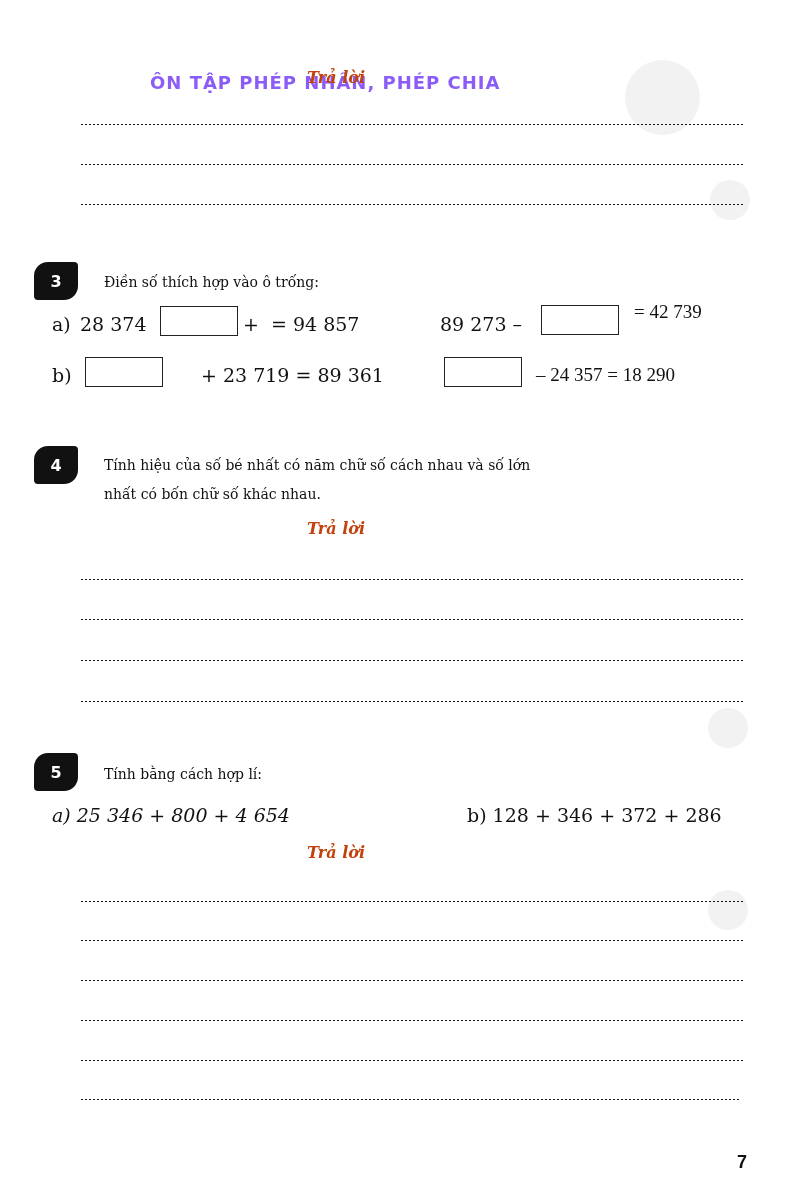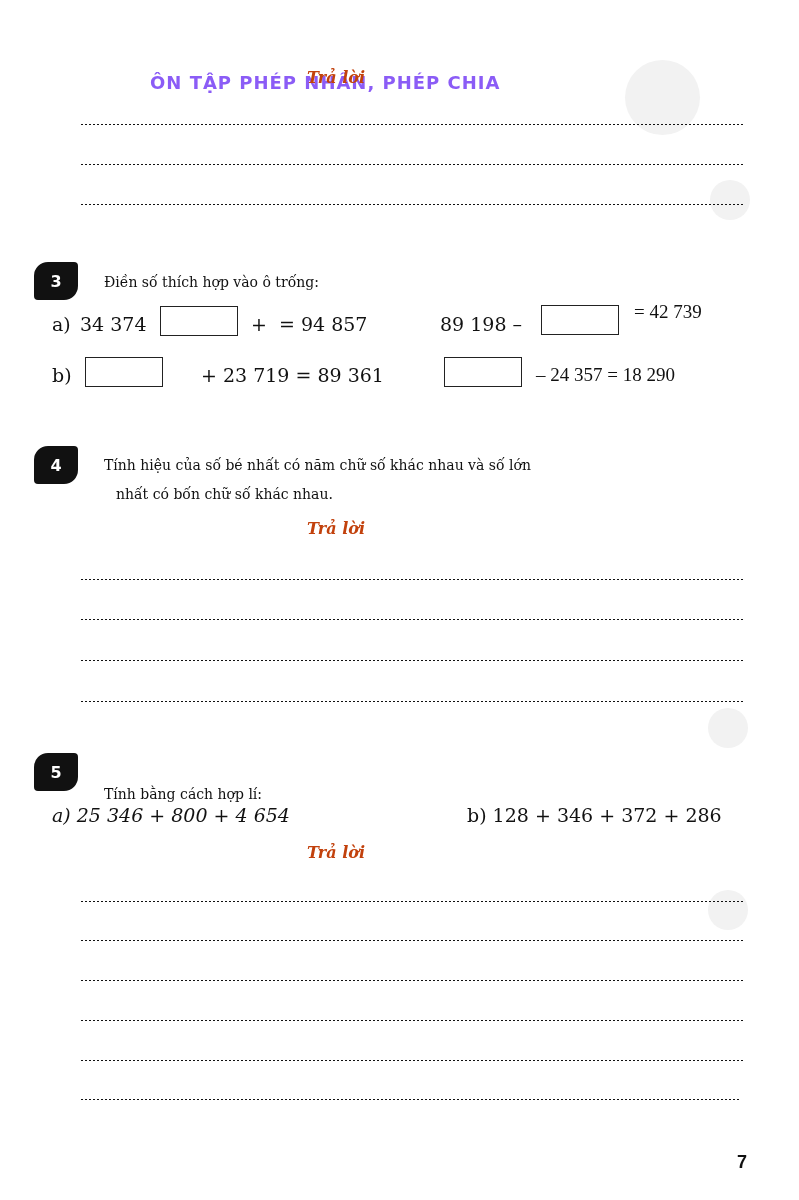--- a/index.html
+++ b/index.html
@@ -43,47 +43,47 @@
 
 <div class="answer-title" style="top:68px;">Trả lời</div>
 <div class="dotline" style="top:123px;"></div>
 <div class="dotline" style="top:163px;"></div>
 <div class="dotline" style="top:203px;"></div>
 
 <div class="badge" style="left:34px;top:262px;">3</div>
 <div class="qtext" style="left:104px;top:266px;">Điền số thích hợp vào ô trống:</div>
 
 <div class="mtext" style="left:52px;top:308px;">a)</div>
-<div class="mtext" style="left:80px;top:308px;">34 374</div>
+<div class="mtext" style="left:80px;top:308px;">28 374</div>
 <div class="blank" style="left:160px;top:306px;"></div>
-<div class="mtext" style="left:243px;top:308px;margin-left:8px;">+  = 94 857</div>
+<div class="mtext" style="left:243px;top:308px;">+  = 94 857</div>
 
-<div class="mtext" style="left:440px;top:308px;">89 198 –</div>
+<div class="mtext" style="left:440px;top:308px;">89 273 –</div>
 <div class="blank" style="left:541px;top:305px;"></div>
 <div class="mtext" style="left:634px;top:296px;font-family:Liberation Serif, serif;">= 42 739</div>
 
 <div class="mtext" style="left:52px;top:359px;">b)</div>
 <div class="blank" style="left:85px;top:357px;"></div>
 <div class="mtext" style="left:176px;top:359px;margin-left:25px;">+ 23 719 = 89 361</div>
 
 <div class="blank" style="left:444px;top:357px;"></div>
 <div class="mtext" style="left:536px;top:359px;font-family:Liberation Serif, serif;">– 24 357 = 18 290</div>
 
 <div class="badge" style="left:34px;top:446px;">4</div>
-<div class="qtext" style="left:104px;top:449px;">Tính hiệu của số bé nhất có năm chữ số khác nhau và số lớn</div>
-<div class="qtext" style="left:104px;top:478px;margin-left:12px;">nhất có bốn chữ số khác nhau.</div>
+<div class="qtext" style="left:104px;top:449px;">Tính hiệu của số bé nhất có năm chữ số cách nhau và số lớn</div>
+<div class="qtext" style="left:104px;top:478px;">nhất có bốn chữ số khác nhau.</div>
 
 <div class="answer-title" style="top:519px;">Trả lời</div>
 <div class="dotline" style="top:578px;"></div>
 <div class="dotline" style="top:618px;"></div>
 <div class="dotline" style="top:659px;"></div>
 <div class="dotline" style="top:700px;"></div>
 
 <div class="badge" style="left:34px;top:753px;">5</div>
-<div class="qtext" style="left:104px;top:758px;margin-top:20px;">Tính bằng cách hợp lí:</div>
+<div class="qtext" style="left:104px;top:758px;">Tính bằng cách hợp lí:</div>
 <div class="mtext" style="left:52px;top:799px;font-style:italic;">a) 25 346 + 800 + 4 654</div>
 <div class="mtext" style="left:467px;top:799px;">b) 128 + 346 + 372 + 286</div>
 
 <div class="answer-title" style="top:843px;">Trả lời</div>
 <div class="dotline" style="top:900px;"></div>
 <div class="dotline" style="top:939px;"></div>
 <div class="dotline" style="top:979px;"></div>
 <div class="dotline" style="top:1019px;"></div>
 <div class="dotline" style="top:1059px;"></div>
 <div class="dotline" style="top:1098px;width:660px;"></div>

